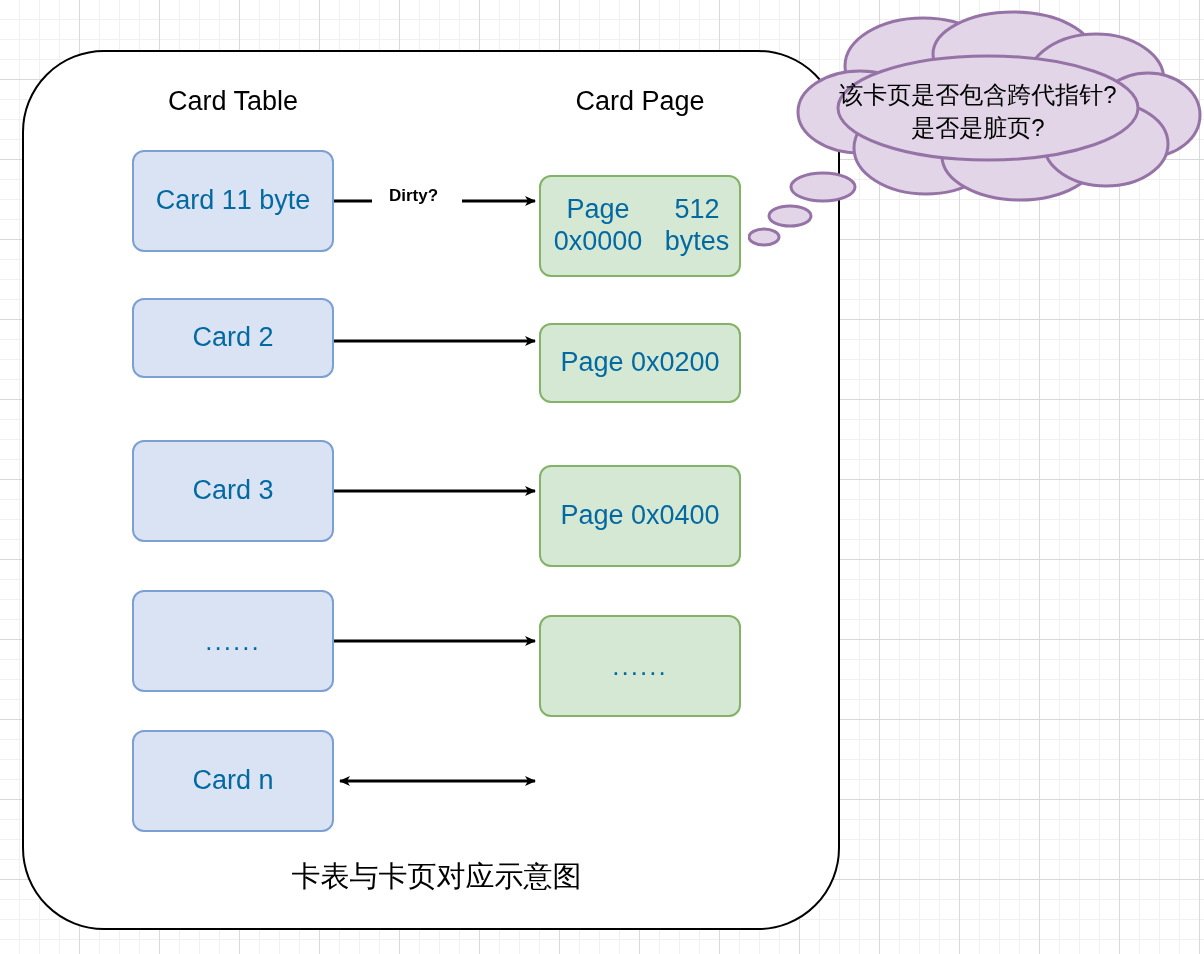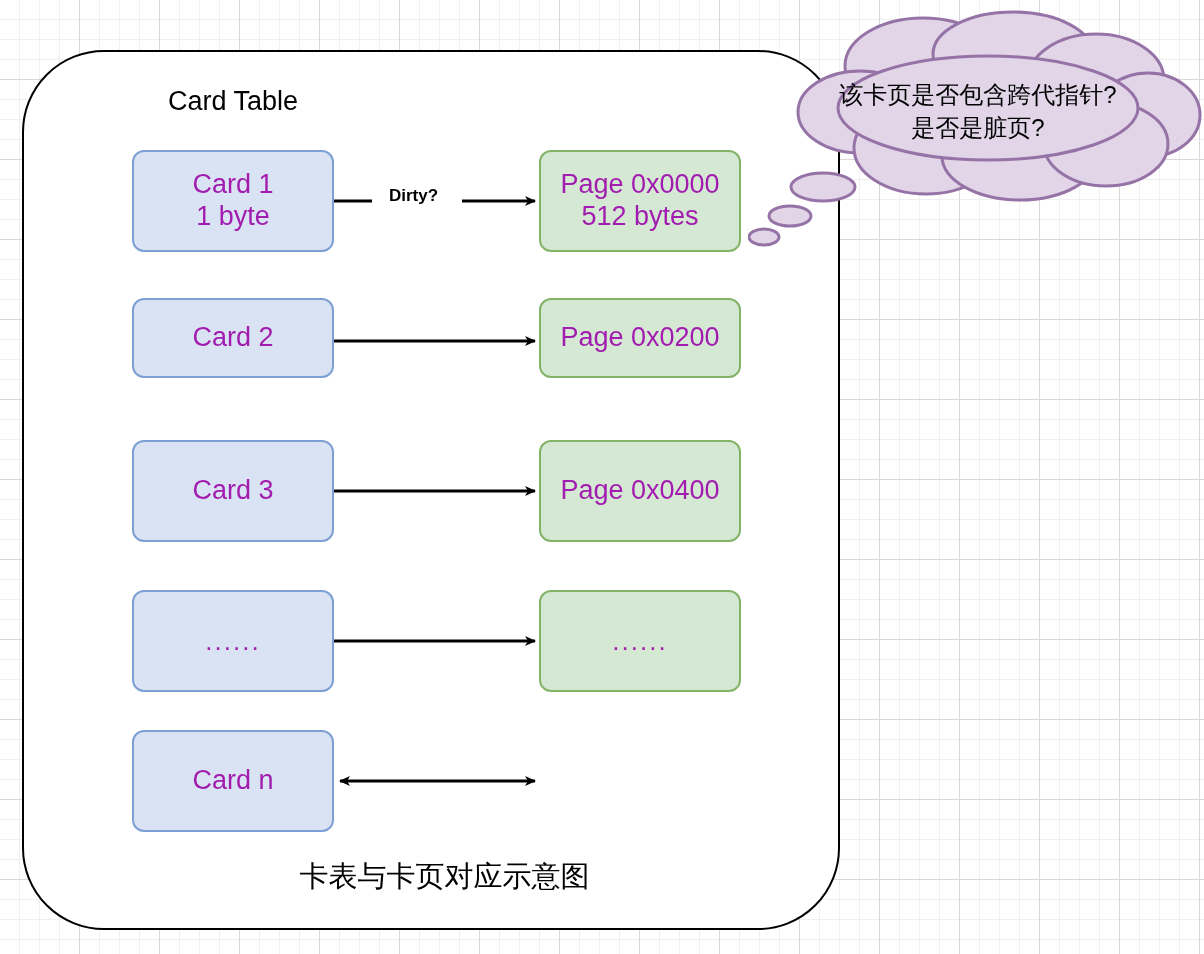--- a/index.html
+++ b/index.html
@@ -49,39 +49,40 @@
   }
   #hdr-card-table { left: 132px; top: 86px; width: 202px; }
   #hdr-card-page  { left: 539px; top: 86px; width: 202px; }
 
   
   .node {
     position: absolute;
     box-sizing: border-box;
     border-radius: 12px;
     display: flex;
-    flex-direction: column;
+    flex-direction: row;
     align-items: center;
     justify-content: center;
     font-size: 27px;
-    color: #a21caf;
+    color: #0369a1;
     line-height: 1.18;
     text-align: center;
   }
   .node.card {
     left: 132px;
     width: 202px;
     background: #dae3f3;
     border: 2px solid #7da0d4;
   }
   .node.page {
     left: 539px;
     width: 202px;
     background: #d5e8d4;
     border: 2px solid #82b366;
+    margin-top: 25px;
   }
   .node .line2 { display: block; }
 
   .r1 { top: 150px; height: 102px; }
   .r2 { top: 298px; height: 80px; }
   .r3 { top: 440px; height: 102px; }
   .r4 { top: 590px; height: 102px; }
   .r5 { top: 730px; height: 102px; }
 
   .dots { letter-spacing: 2px; font-size: 26px; }
@@ -104,21 +105,21 @@
     font-weight: bold;
     color: #000000;
     background: #ffffff;
     padding: 0 5px;
     white-space: nowrap;
   }
 
   
   #caption {
     position: absolute;
-    left: 140px;
+    left: 132px;
     top: 857px;
     width: 609px;
     text-align: center;
     font-size: 29px;
     color: #000000;
     white-space: nowrap;
   }
 
   
   #cloud-wrap {
@@ -143,20 +144,21 @@
   #cloud-text .l2 { display: block; }
 </style>
 </head>
 <body>
 
 <div id="canvas">
 
   <div class="container-frame"></div>
 
   <div class="col-header" id="hdr-card-table">Card Table</div>
+  <div class="col-header" id="hdr-card-page">Card Page</div>
 
   <svg id="arrows" viewBox="0 0 1204 954" xmlns="http://www.w3.org/2000/svg">
     <defs>
       <marker id="ah" markerWidth="12" markerHeight="12" refX="10" refY="5" orient="auto" markerUnits="userSpaceOnUse">
         <path d="M0,0 L11,5 L0,10 L3,5 Z" fill="#000000"></path>
       </marker>
       <marker id="ahl" markerWidth="12" markerHeight="12" refX="1" refY="5" orient="auto" markerUnits="userSpaceOnUse">
         <path d="M11,0 L0,5 L11,10 L8,5 Z" fill="#000000"></path>
       </marker>
     </defs>

